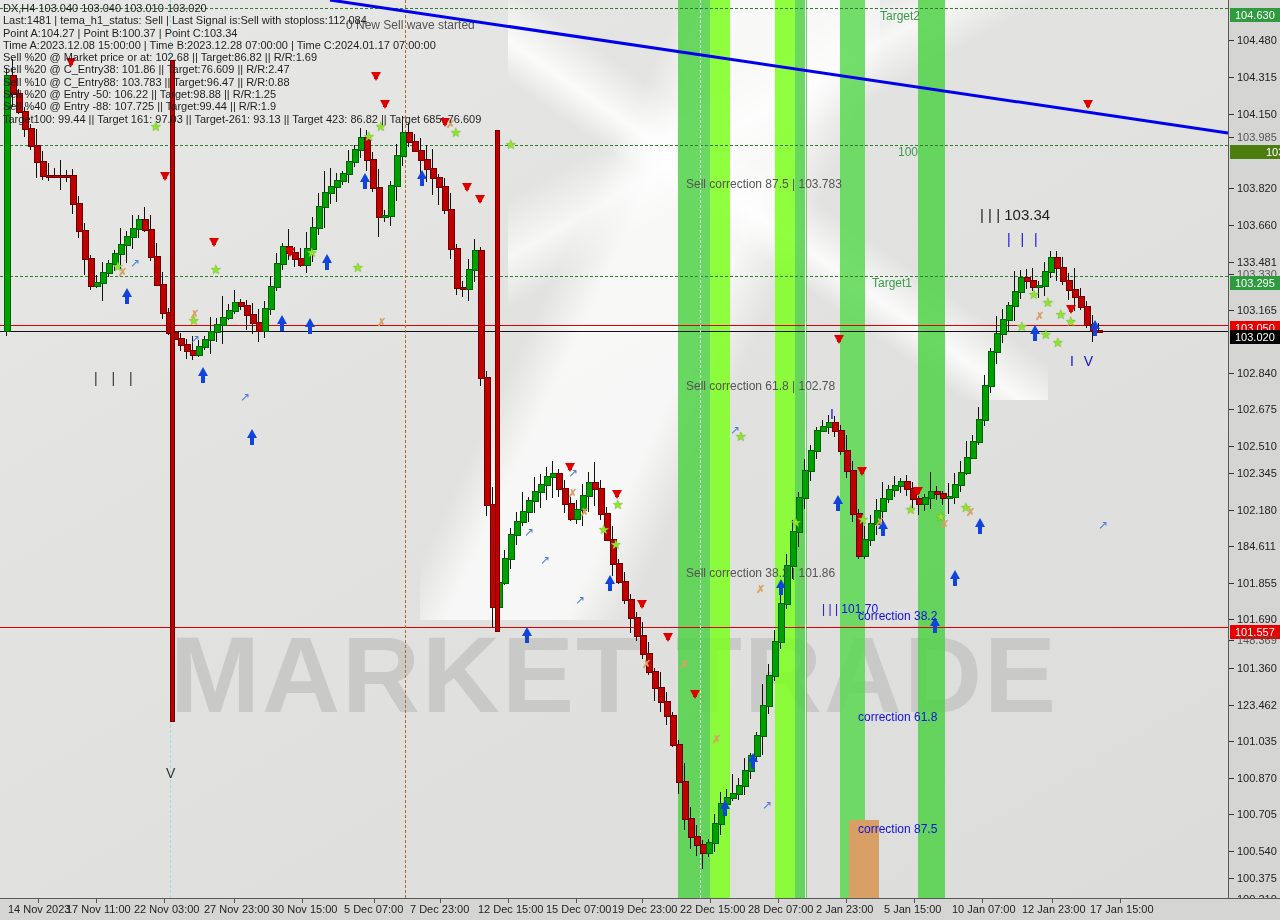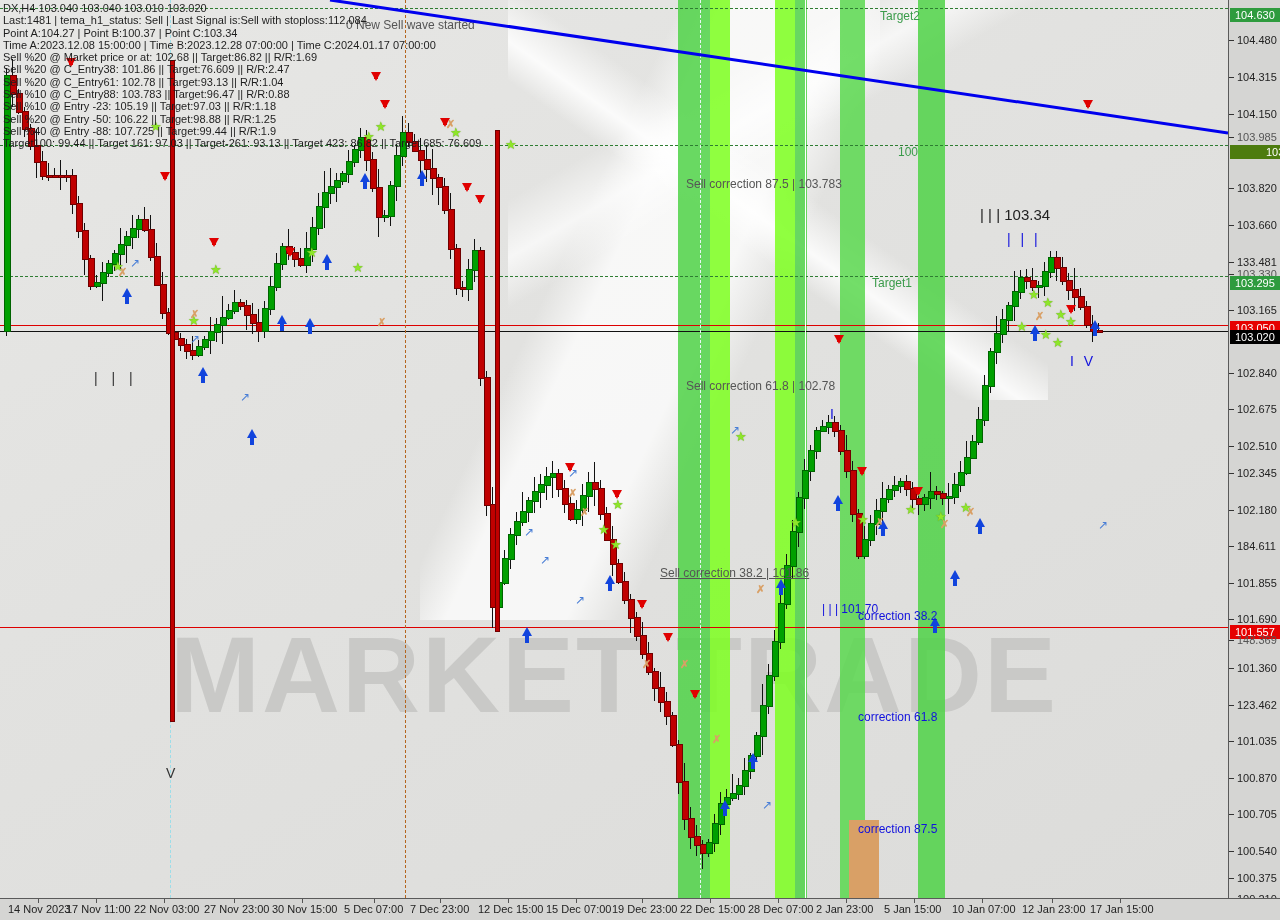--- a/index.html
+++ b/index.html
@@ -573,21 +573,21 @@
         <div class="oarrow" style="left: 762px; top: 800px;">↗</div>
         <div class="oarrow" style="left: 1098px; top: 520px;">↗</div>
       </div>
     <div id="labels-layer">
         <div class="lbl lbl-gray" style="position: absolute; left: 346px; top: 18px;">0 New Sell wave started</div>
         <div class="lbl lbl-green" style="position: absolute; left: 880px; top: 9px;">Target2</div>
         <div class="lbl lbl-green" style="position: absolute; left: 898px; top: 145px;">100</div>
         <div class="lbl lbl-green" style="position: absolute; left: 872px; top: 276px;">Target1</div>
         <div class="lbl lbl-gray" style="position: absolute; left: 686px; top: 177px;">Sell correction 87.5 | 103.783</div>
         <div class="lbl lbl-gray" style="position: absolute; left: 686px; top: 379px;">Sell correction 61.8 | 102.78</div>
-        <div class="lbl lbl-gray" style="position: absolute; left: 660px; top: 566px; text-decoration: underline;">Sell correction 38.2 | 101.86</div>
+        <div class="lbl lbl-gray" style="position: absolute; left: 686px; top: 566px;">Sell correction 38.2 | 101.86</div>
         <div class="lbl lbl-blue" style="position: absolute; left: 858px; top: 609px;">correction 38.2</div>
         <div class="lbl lbl-blue" style="position: absolute; left: 858px; top: 710px;">correction 61.8</div>
         <div class="lbl lbl-blue" style="position: absolute; left: 858px; top: 822px;">correction 87.5</div>
         <div class="lbl lbl-dark" style="position: absolute; left: 980px; top: 206px;">| | | 103.34</div>
         <div class="lbl lbl-blue" style="position: absolute; left: 822px; top: 602px;">| | | 101.70</div>
         <div class="rom-blue" style="position: absolute; left: 1007px; top: 231px;">| | |</div>
         <div class="rom-blue" style="position: absolute; left: 1070px; top: 353px;">I V</div>
         <div class="rom-blue" style="position: absolute; left: 830px; top: 406px;">I</div>
         <div class="rom-dark" style="position: absolute; left: 94px; top: 370px;">| | |</div>
         <div class="rom-dark" style="position: absolute; left: 166px; top: 765px;">V</div>
@@ -597,23 +597,21 @@
       <line id="trendline" x1="330" y1="0" x2="1228" y2="133" stroke="#0000ee" stroke-width="3"></line>
     </svg>
 
     <div id="info">
         <div>DX,H4  103.040 103.040 103.010 103.020</div>
         <div>Last:1481 | tema_h1_status: Sell | Last Signal is:Sell with stoploss:112.084</div>
         <div>Point A:104.27 |  Point B:100.37 |  Point C:103.34</div>
         <div>Time A:2023.12.08 15:00:00 |  Time B:2023.12.28 07:00:00 |  Time C:2024.01.17 07:00:00</div>
         <div>Sell %20 @ Market price or at: 102.68 || Target:86.82 || R/R:1.69</div>
         <div>Sell %20 @ C_Entry38: 101.86 || Target:76.609 || R/R:2.47</div>
-        <div>Sell %20 @ C_Entry61: 102.78 || Target:93.13 || R/R:1.04</div>
         <div>Sell %10 @ C_Entry88: 103.783 || Target:96.47 || R/R:0.88</div>
-        <div>Sell %10 @ Entry -23: 105.19 ||  Target:97.03 || R/R:1.18</div>
         <div>Sell %20 @ Entry -50: 106.22 ||  Target:98.88 || R/R:1.25</div>
         <div>Sell %40 @ Entry -88: 107.725 ||  Target:99.44 || R/R:1.9</div>
         <div>Target100: 99.44 || Target 161: 97.03 || Target-261: 93.13 || Target 423: 86.82 || Target 685: 76.609</div>
       </div>
   </div>
 
   <div id="axis-right">
       <div class="ybadge" style="top: 8px; background: rgb(46, 155, 62);">104.630</div>
       <div class="ymark" style="top: 40px;"></div>
       <div class="ytick" style="top: 34px;">104.480</div>

